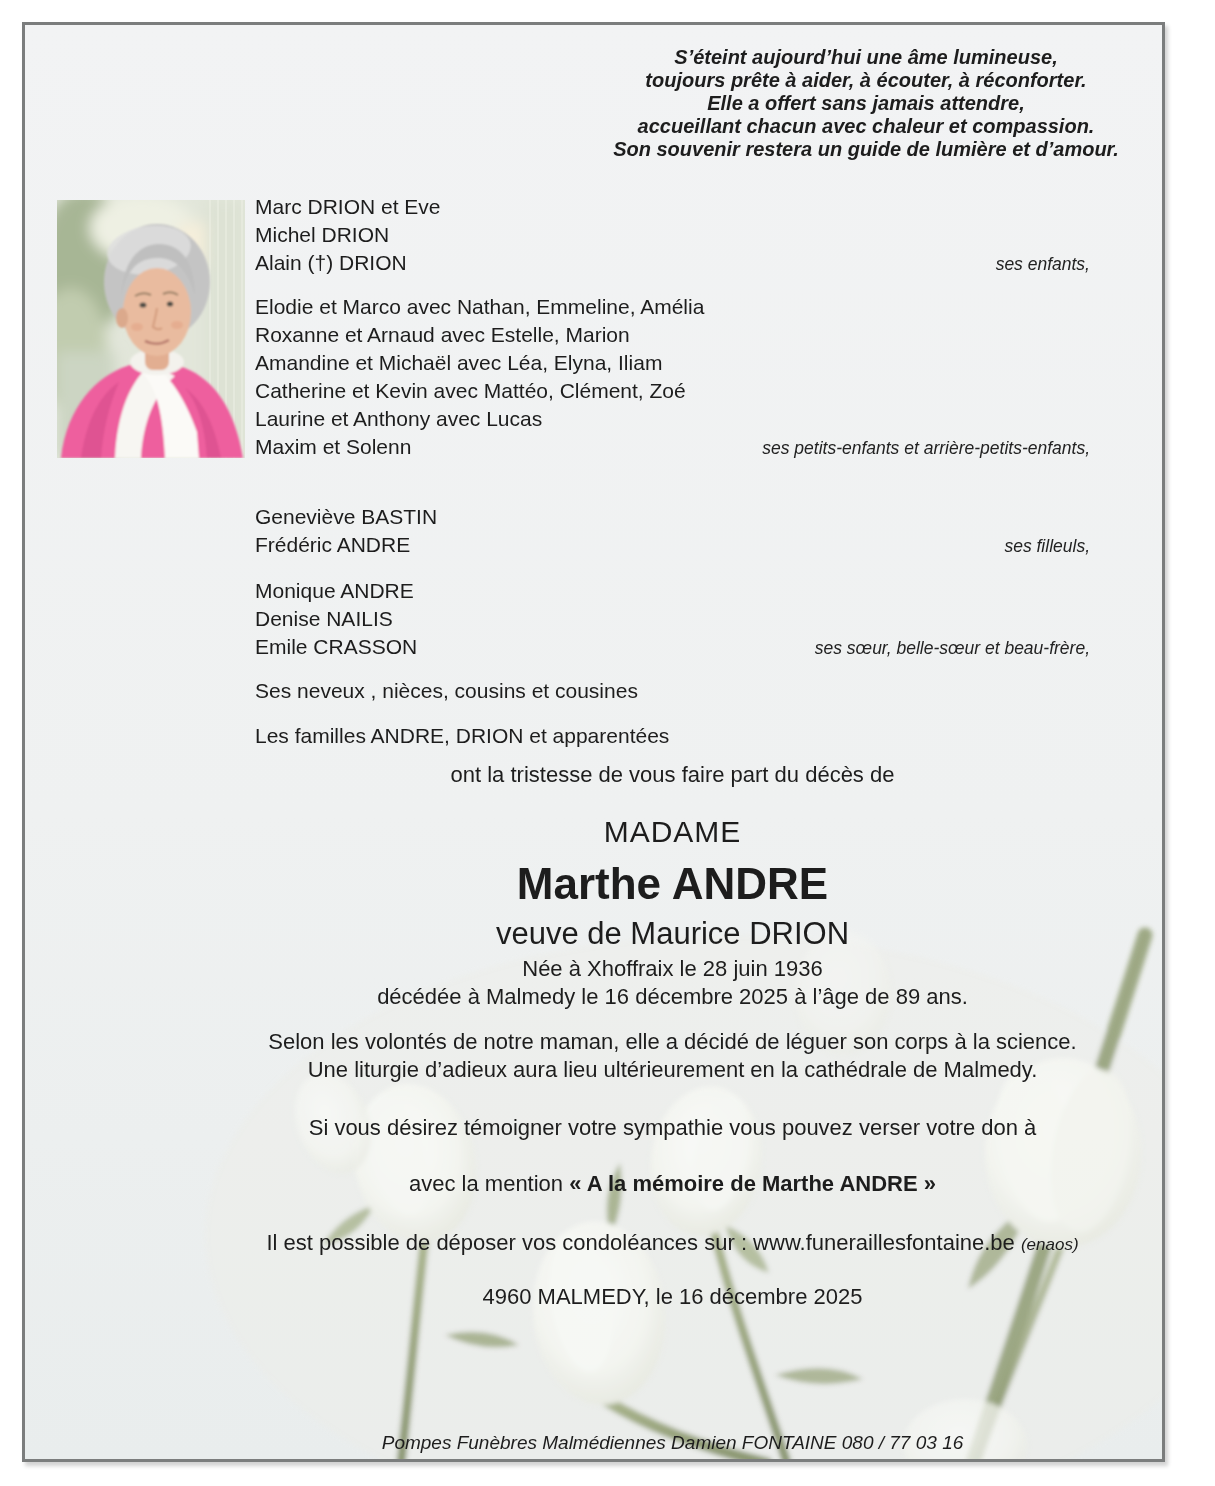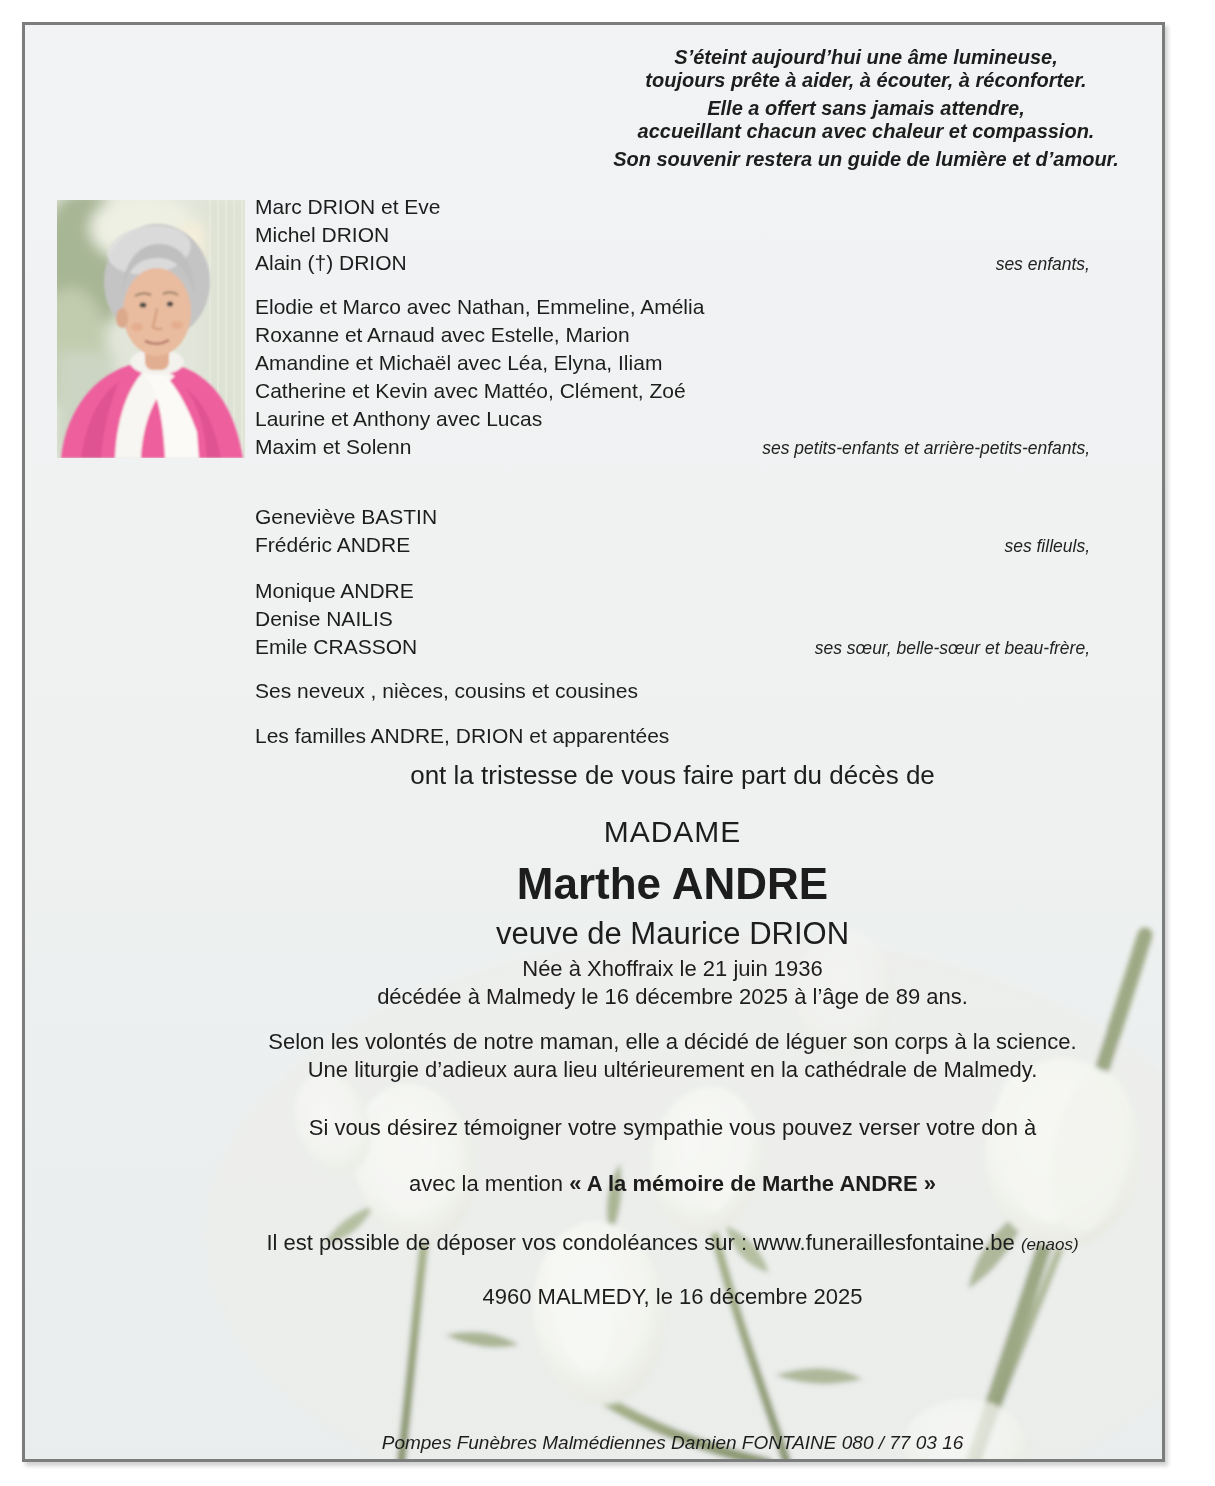--- a/index.html
+++ b/index.html
@@ -6,28 +6,28 @@
   .stage{position:relative;width:1215px;height:1486px;background:#ffffff;
          font-family:"Liberation Sans", sans-serif;color:#1d1d1d;overflow:hidden;}
   .card{position:absolute;left:22px;top:22px;width:1143px;height:1440px;
         box-sizing:border-box;border:3px solid #7b7d7d;
         background:linear-gradient(180deg,#f2f3f4 0%,#eff1f1 55%,#e9eded 100%);
         box-shadow:3px 4px 4px rgba(0,0,0,0.18);overflow:hidden;}
   .roses{position:absolute;left:0;top:880px;width:1137px;height:558px;pointer-events:none;}
   .quote{position:absolute;left:520px;top:21px;width:642px;text-align:center;
          font-weight:700;font-style:italic;font-size:20px;line-height:23px;}
   .qline{white-space:nowrap;}
-  .qline.gap{margin-top:5px;}
+  .qline.gap{}
   .photo{position:absolute;left:32px;top:175px;width:188px;height:258px;}
   .ngroup{position:absolute;left:230px;width:835px;}
   .row{display:flex;justify-content:space-between;align-items:baseline;
        line-height:28px;font-size:21px;white-space:nowrap;}
   .rel{font-style:italic;font-size:17.5px;color:#222;}
   .cline{position:absolute;left:230px;width:835px;text-align:center;white-space:nowrap;}
-  .t-intro{font-size:26px;line-height:30px;}
+  .t-intro{font-size:22px;line-height:30px;}
   .t-madame{font-size:30px;line-height:44px;letter-spacing:1px;}
   .t-name{font-size:44px;line-height:56px;font-weight:700;}
   .t-widow{font-size:31px;line-height:40px;}
   .t-body{font-size:22px;line-height:27px;}
   .t-small-it{font-style:italic;font-size:17px;}
   .b{font-weight:700;}
   .t-footer{font-style:italic;font-size:19px;line-height:26px;}
 </style>
 </head>
 <body>
@@ -216,21 +216,21 @@
     <div class="ngroup" style="top:697px">
       <div class="row">
           <span>Les familles ANDRE, DRION et apparentées</span>
         </div>
     </div>
 
     <div class="cline t-intro" style="top:735px">ont la tristesse de vous faire part du décès de</div>
     <div class="cline t-madame" style="top:785px">MADAME</div>
     <div class="cline t-name" style="top:831px">Marthe ANDRE</div>
     <div class="cline t-widow" style="top:889px">veuve de Maurice DRION</div>
-    <div class="cline t-body" style="top:930px">Née à Xhoffraix le 21 juin 1936</div>
+    <div class="cline t-body" style="top:930px">Née à Xhoffraix le 28 juin 1936</div>
     <div class="cline t-body" style="top:958px">décédée à Malmedy le 16 décembre 2025 à l’âge de 89 ans.</div>
 
     <div class="cline t-body" style="top:1003px">Selon les volontés de notre maman, elle a décidé de léguer son corps à la science.</div>
     <div class="cline t-body" style="top:1031px">Une liturgie d’adieux  aura lieu ultérieurement en la cathédrale de Malmedy.</div>
 
     <div class="cline t-body" style="top:1089px">Si vous désirez témoigner votre sympathie vous pouvez verser votre don à</div>
     <div class="cline t-body" style="top:1145px"><span>avec la mention </span><span class="b">« A la mémoire de Marthe ANDRE »</span></div>
 
     <div class="cline t-body" style="top:1204px"><span>Il est possible de déposer vos condoléances sur : www.funeraillesfontaine.be </span><span class="t-small-it">(enaos)</span></div>
 

